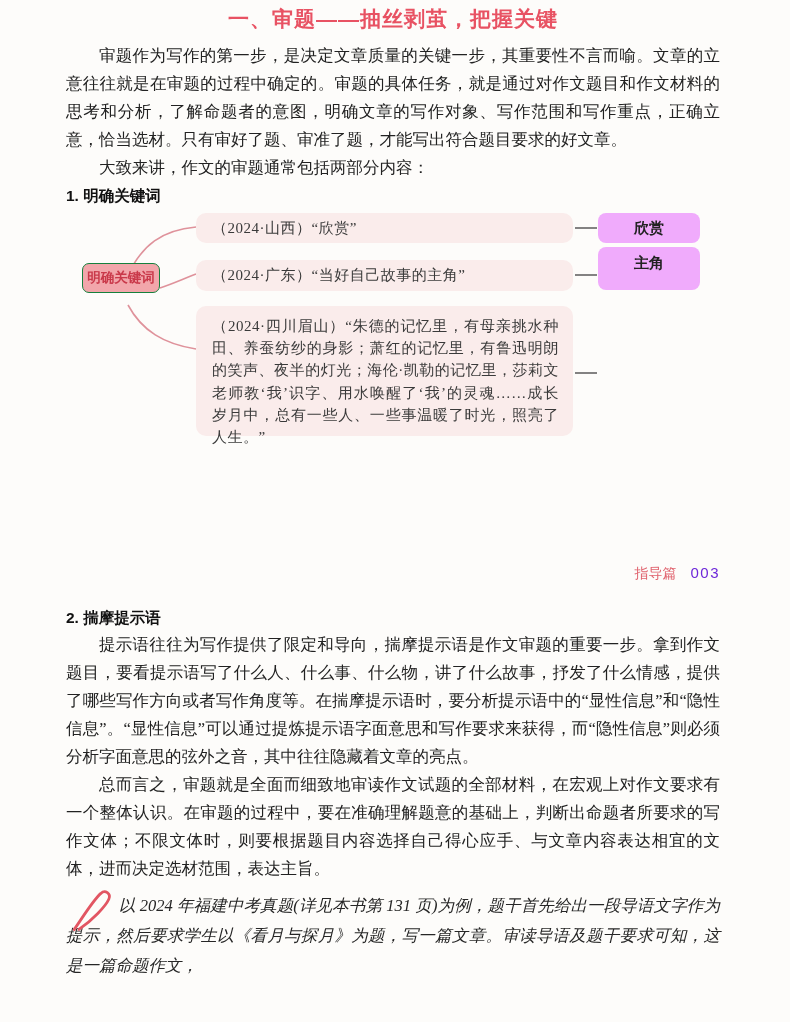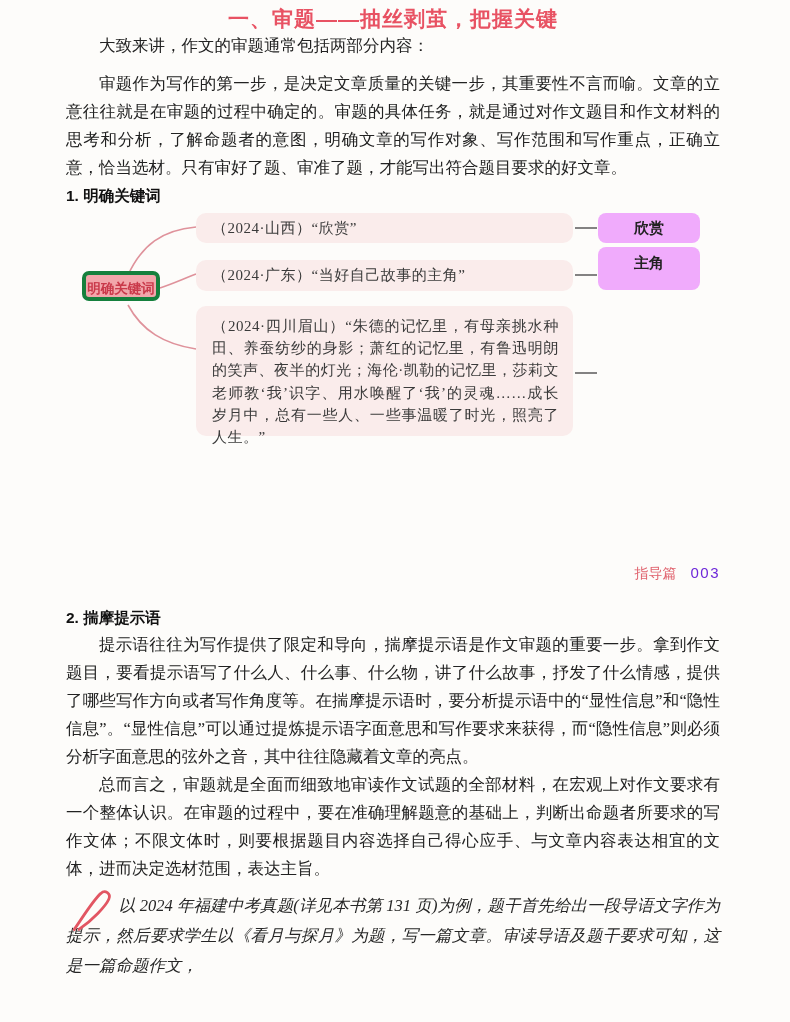--- a/index.html
+++ b/index.html
@@ -37,24 +37,24 @@
     color:#111111;
     line-height:22px;
     margin-top:3px;
   }
   .sec-heading-2 { margin-top:24px; margin-bottom:2px; }
 
   
   .diagram { position:relative; height:226px; margin-top:4px; }
   .connectors { position:absolute; left:0; top:0; width:654px; height:226px; }
   .diagram-label {
-    position:absolute; left:16px; top:60px;
+    position:absolute; left:16px; top:52px;
     width:78px; height:30px; line-height:28px;
     background:#f2a6ab;
-    border:4px solid #15803d;
+    border:1px solid #15803d;
     border-radius:7px;
     text-align:center;
     font-family:"Liberation Sans","DejaVu Sans",sans-serif;
     font-size:13.5px; font-weight:bold;
     color:#c9394a;
   }
   .qbox {
     position:absolute; left:130px; width:377px;
     background:#faeceb;
     border-radius:10px;
@@ -103,22 +103,22 @@
     color:#262626;
   }
 </style>
 </head>
 <body>
 
 <div class="page">
 
   <h1 class="title">一、审题——抽丝剥茧，把握关键</h1>
 
+  <p class="body-text p-first">审题作为写作的第一步，是决定文章质量的关键一步，其重要性不言而喻。文章的立意往往就是在审题的过程中确定的。审题的具体任务，就是通过对作文题目和作文材料的思考和分析，了解命题者的意图，明确文章的写作对象、写作范围和写作重点，正确立意，恰当选材。只有审好了题、审准了题，才能写出符合题目要求的好文章。</p>
   <p class="body-text">大致来讲，作文的审题通常包括两部分内容：</p>
-  <p class="body-text p-first">审题作为写作的第一步，是决定文章质量的关键一步，其重要性不言而喻。文章的立意往往就是在审题的过程中确定的。审题的具体任务，就是通过对作文题目和作文材料的思考和分析，了解命题者的意图，明确文章的写作对象、写作范围和写作重点，正确立意，恰当选材。只有审好了题、审准了题，才能写出符合题目要求的好文章。</p>
 
   <h2 class="sec-heading">1. 明确关键词</h2>
 
   <div class="diagram">
     <svg class="connectors" viewBox="0 0 654 226">
       <path d="M 62,64 C 76,34 96,19 130,16" fill="none" stroke="#df929b" stroke-width="1.6"></path>
       <path d="M 94,77 C 106,73 117,68 130,63" fill="none" stroke="#df929b" stroke-width="1.6"></path>
       <path d="M 62,94 C 76,120 98,133 130,138" fill="none" stroke="#df929b" stroke-width="1.6"></path>
       <path d="M 509,17 L 531,17" fill="none" stroke="#5a5a5a" stroke-width="1.5"></path>
       <path d="M 509,64 L 531,64" fill="none" stroke="#5a5a5a" stroke-width="1.5"></path>

